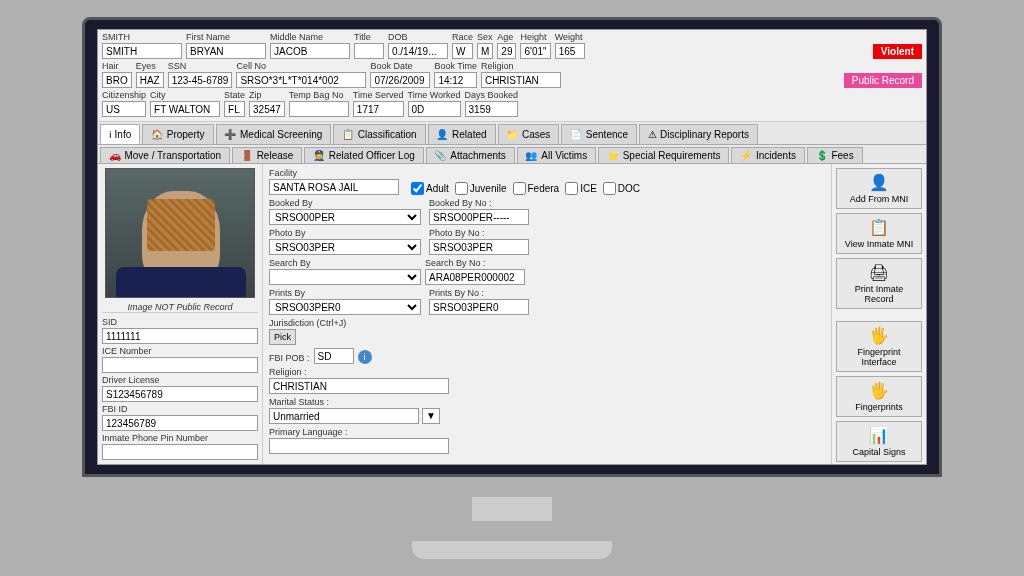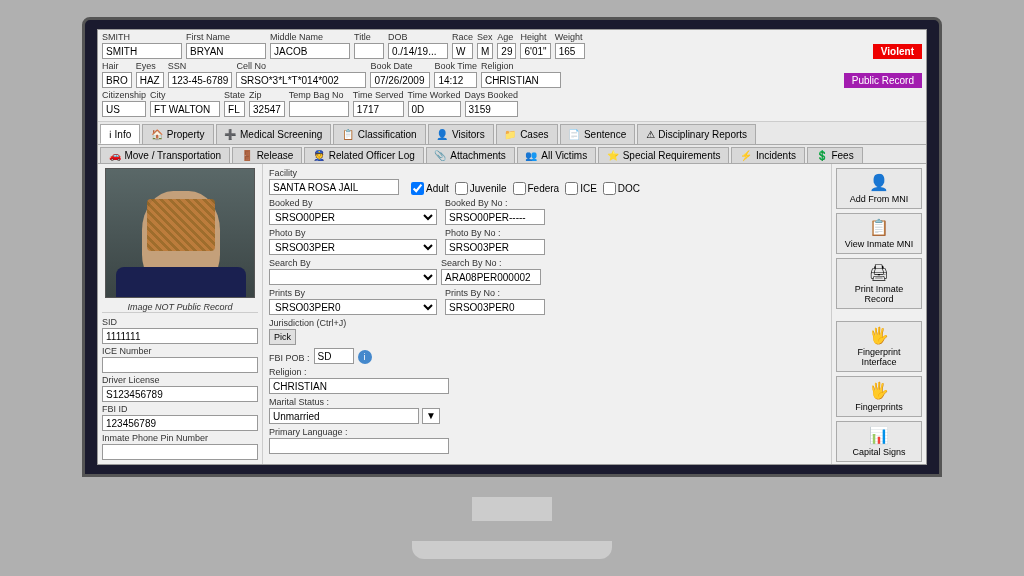--- a/index.html
+++ b/index.html
@@ -103,21 +103,21 @@
       background: #e00;
       color: white;
       font-weight: bold;
       font-size: 10px;
       padding: 2px 8px;
       border: none;
       cursor: pointer;
     }
 
     .btn-public-record {
-      background: #a21caf;
+      background: #ec4899;
       color: white;
       font-size: 10px;
       padding: 2px 8px;
       border: none;
       cursor: pointer;
     }
 
     .relative-wrapper {
       position: relative;
     }
@@ -253,21 +253,21 @@
     .form-input-wide { width: 130px; }
     .form-input-med { width: 100px; }
     .form-input-xs { width: 40px; }
 
     .form-select {
       background: white;
       border: 1px solid #999;
       padding: 1px;
       font-size: 10px;
       height: 16px;
-      width: 168px;
+      width: 152px;
     }
 
     .checkbox-group {
       display: flex;
       gap: 6px;
       align-items: center;
       font-size: 10px;
     }
 
     .checkbox-label {
@@ -471,21 +471,21 @@
         <div class="tab">
           <span class="tab-icon">➕</span>
           <span>Medical Screening</span>
         </div>
         <div class="tab">
           <span class="tab-icon">📋</span>
           <span>Classification</span>
         </div>
         <div class="tab">
           <span class="tab-icon">👤</span>
-          <span>Visitors</span>
+          <span>Related</span>
         </div>
         <div class="tab">
           <span class="tab-icon">📁</span>
           <span>Cases</span>
         </div>
         <div class="tab">
           <span class="tab-icon">📄</span>
           <span>Sentence</span>
         </div>
         <div class="tab">

